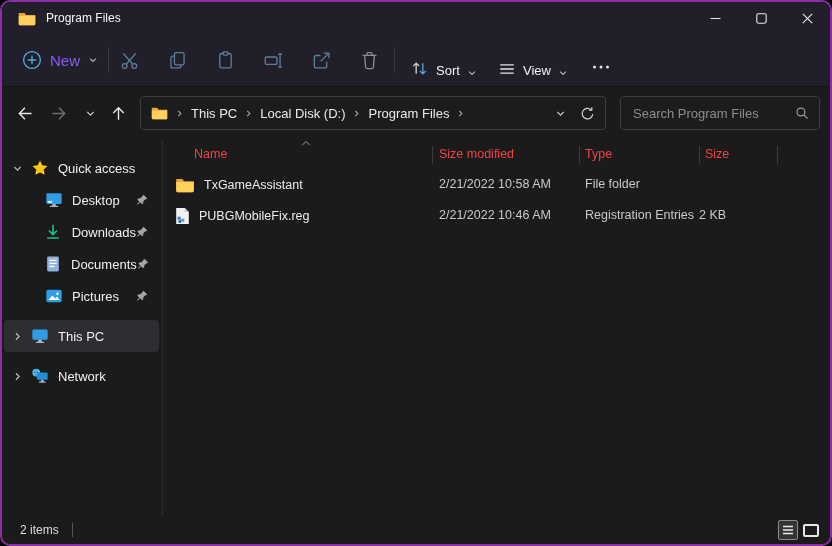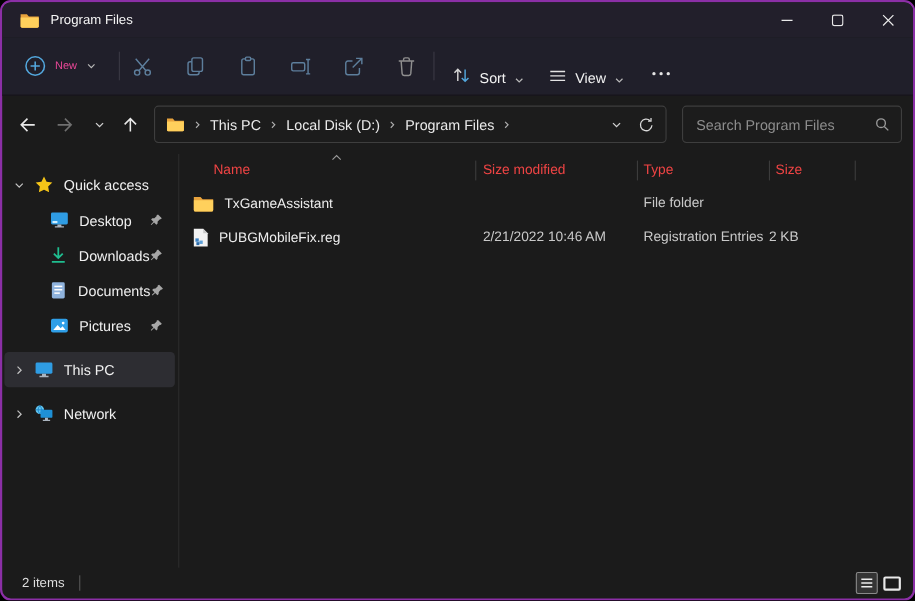--- a/index.html
+++ b/index.html
@@ -8,21 +8,21 @@
   svg{display:block}
   
   .titlebar{position:absolute;top:0;left:0;right:0;height:32px;background:#221f2b;display:flex;align-items:center;}
   .tb-folder{margin-left:16px}
   .tb-title{margin-left:10px;font-size:12px;color:#f5f5f5}
   .win-controls{margin-left:auto;display:flex;height:100%}
   .wc-btn{width:46px;height:100%;display:flex;align-items:center;justify-content:center;cursor:default}
   
   .toolbar{position:absolute;top:32px;left:0;right:0;height:52px;background:#201f2a;border-bottom:1px solid #141318}
   .new-btn{position:absolute;left:12px;top:8px;height:36px;display:flex;align-items:center;gap:8px;padding:0 8px;border-radius:4px}
-  .new-label{font-size:10px;color:#ec4899}
+  .new-label{font-size:15px;color:#8b5cf6}
   .tsep{position:absolute;top:13px;width:1px;height:26px;background:#3a3944}
   .tool-btn{position:absolute;top:14px;width:24px;height:24px;display:flex;align-items:center;justify-content:center}
   .grp-btn{position:absolute;top:8px;height:36px;display:flex;align-items:flex-end;gap:7px;padding:0 8px;border-radius:4px}
   .grp-label{font-size:13px;color:#f2f2f2}
   
   .navrow{position:absolute;top:84px;left:0;right:0;height:46px}
   .nav-btn{position:absolute;top:10px;height:34px;display:flex;align-items:center;justify-content:center}
   .box{position:absolute;top:10px;height:34px;box-sizing:border-box;background:#1c1c1c;border:1px solid #3e3e3e;border-radius:4px;display:flex;align-items:center}
   .addr{left:138px;width:466px;gap:7px;padding:0 10px}
   .crumb{font-size:13px;color:#eaeaea;white-space:nowrap}
@@ -395,20 +395,21 @@
     <div class="frow">
       <span class="fname">
         <span>
           <svg width="20" height="16" viewBox="0 0 24 20">
               <path d="M1 2.5h7.6l2.4 2.8H23v12a1.8 1.8 0 0 1-1.8 1.8H2.8A1.8 1.8 0 0 1 1 17.3z" fill="#e8a33d"></path>
               <path d="M1 6.4h22v10.9a1.8 1.8 0 0 1-1.8 1.8H2.8A1.8 1.8 0 0 1 1 17.3z" fill="#ffd05c"></path>
             </svg>
         </span>
         <span>TxGameAssistant</span>
       </span>
+      <span class="fdate">2/21/2022 10:58 AM</span>
       <span class="ftype">File folder</span>
       <span class="fsize"></span>
     </div>
 
     <div class="frow">
       <span class="fname">
         <span>
           <svg width="15" height="18" viewBox="0 0 16 20">
               <path d="M1 1h9.5L15 5.5V19H1z" fill="#f2f2f2"></path>
               <path d="M10.5 1L15 5.5h-4.5z" fill="#c9c9c9"></path>

